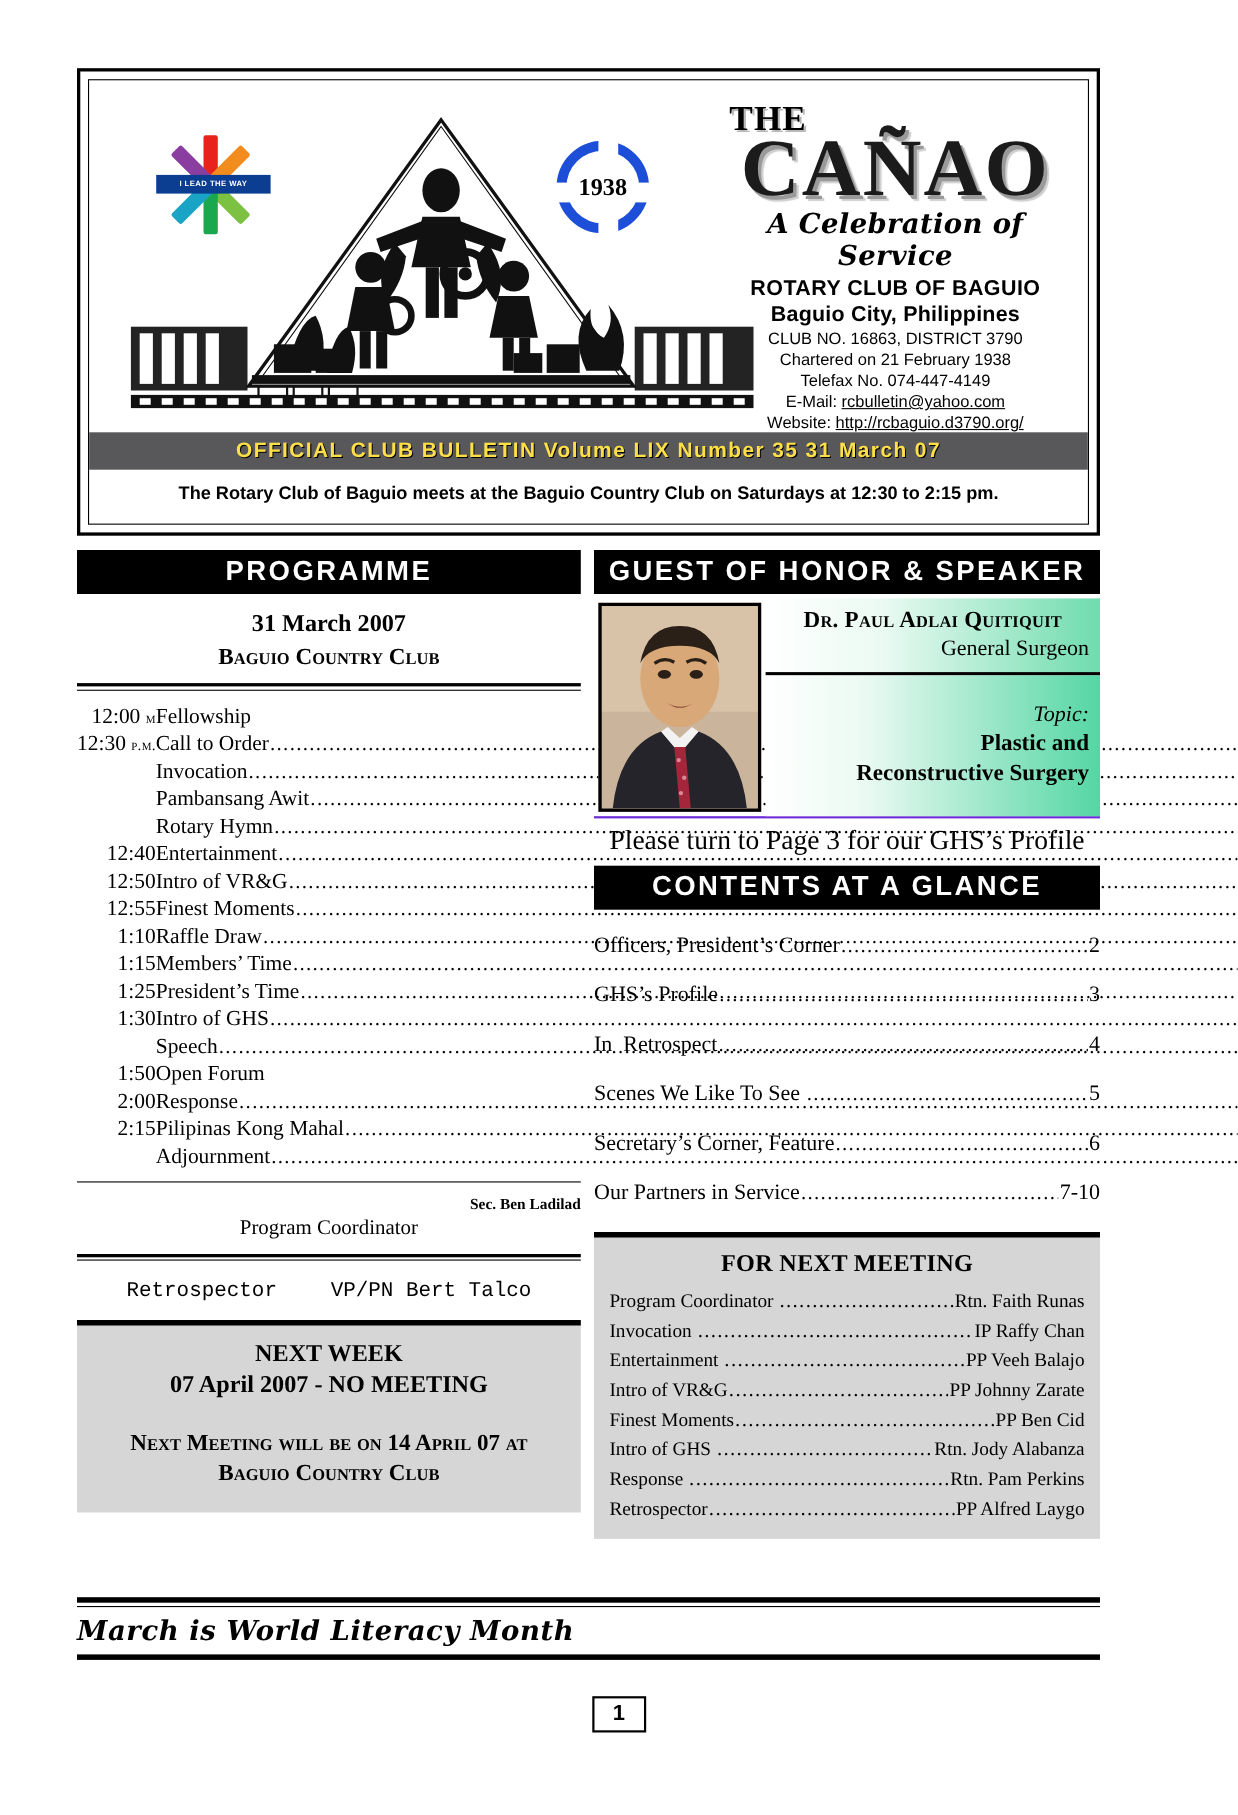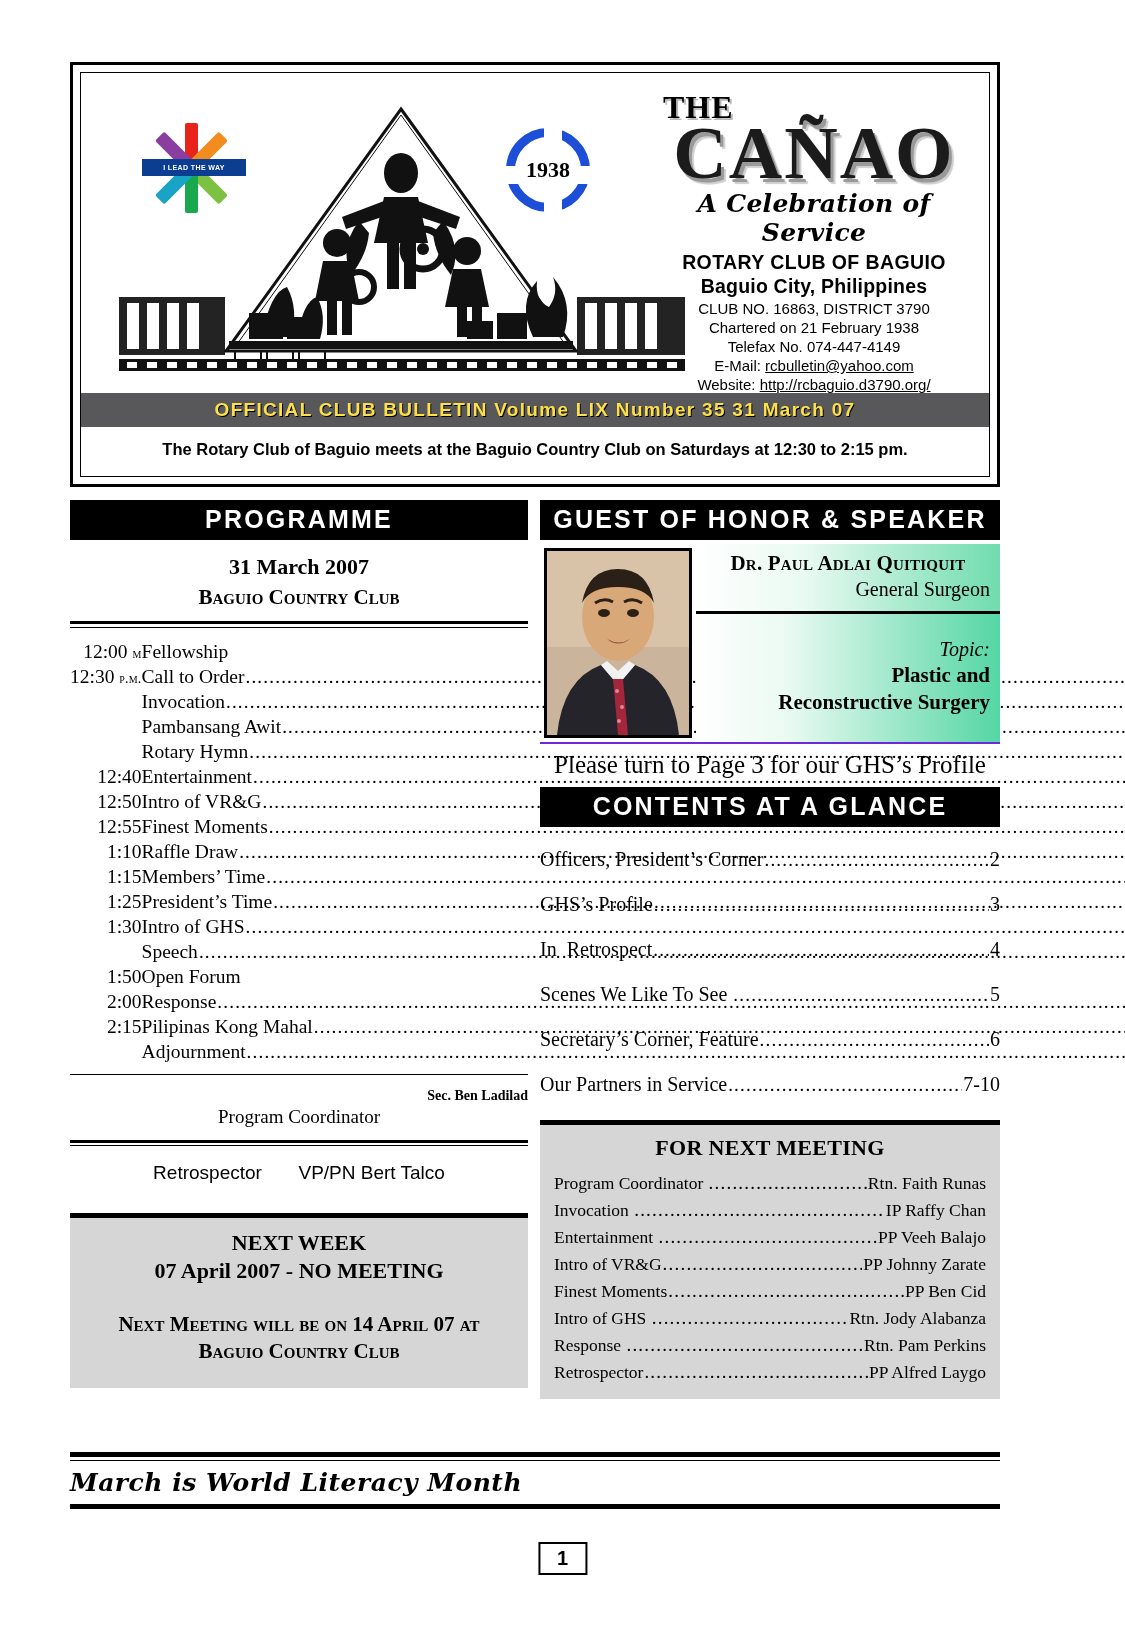--- a/index.html
+++ b/index.html
@@ -86,22 +86,22 @@
   td.tm .ampm{font-variant:small-caps;font-size:14px;letter-spacing:.2px;}
   .leader{display:flex;align-items:baseline;width:100%;}
   .leader .l{white-space:pre;}
   .leader .dots{flex:1 1 auto;overflow:hidden;white-space:nowrap;
       font-size:19px;letter-spacing:1.2px;margin:0 1px;}
   .leader .r{white-space:pre;}
 
   .sig-name{text-align:right;font-family:"Liberation Serif",serif;font-weight:bold;
       font-size:14px;margin-top:13px;}
   .sig-role{text-align:center;font-family:"Liberation Serif",serif;font-size:19px;margin-top:2px;margin-bottom:12px;}
-  .retro-row{text-align:center;font-family:Liberation Sans, sans-serif;font-size:19px;
-      padding:16px 0 29px;}
+  .retro-row{text-align:center;font-family:Liberation Mono, monospace;font-size:19px;
+      padding:16px 0 16px;}
   .retro-row .gap{display:inline-block;width:26px;}
 
   .nextweek{background:#d6d6d6;border-top:5px solid #000;padding:12px 14px 24px;text-align:center;}
   .nw-t1{font-family:"Liberation Serif",serif;font-weight:bold;font-size:22px;}
   .nw-t2{font-family:"Liberation Serif",serif;font-weight:bold;font-size:22px;margin-top:2px;}
   .nw-t3{font-family:"Liberation Serif",serif;font-weight:bold;font-size:21px;
       font-variant:small-caps;margin-top:26px;line-height:1.35;}
   .nw-t4{font-family:"Liberation Serif",serif;font-weight:bold;font-size:21px;
       font-variant:small-caps;margin-top:1px;}
 

